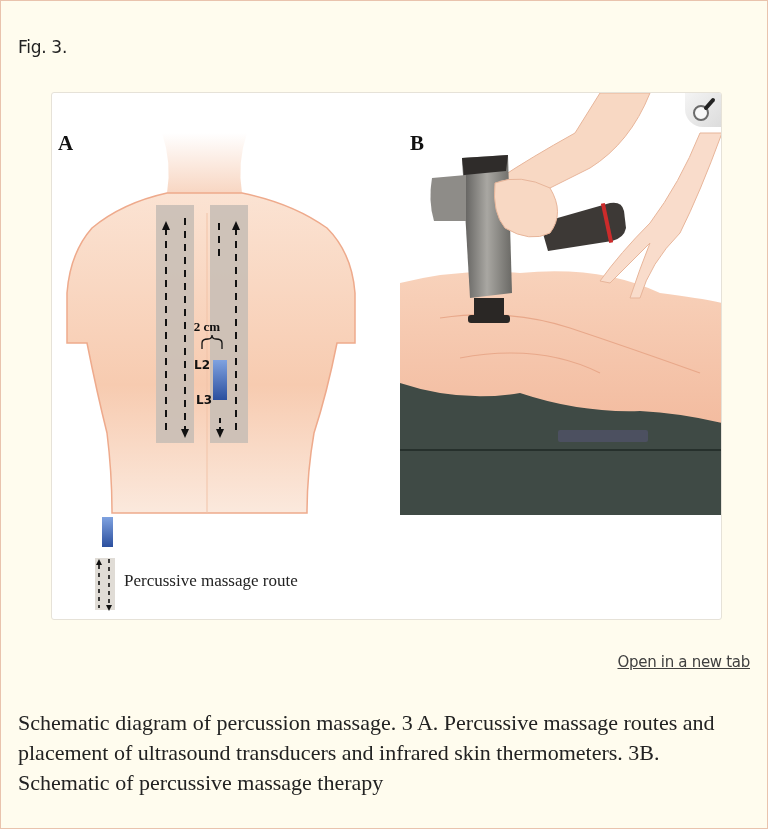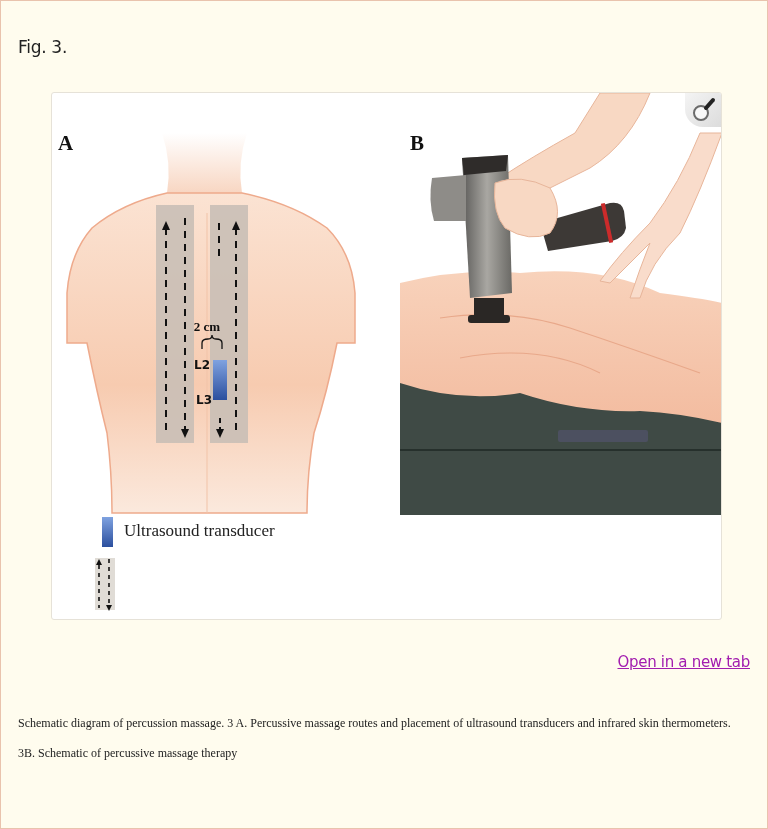--- a/index.html
+++ b/index.html
@@ -2,22 +2,22 @@
 <html><head>
 <meta charset="utf-8">
 <style>
   html,body{margin:0;padding:0;}
   body{width:768px;height:829px;background:#fffdf0;font-family:"Liberation Sans",sans-serif;overflow:hidden;}
   .panel{position:absolute;left:0;top:0;width:766px;height:827px;border:1px solid #e9c3ad;border-radius:0;background:#fffcee;}
   .fig-label{position:absolute;left:17px;top:36px;font-size:17px;color:#222;font-family:"DejaVu Sans",sans-serif;letter-spacing:-0.3px;}
   .figure{position:absolute;left:50px;top:91px;width:669px;height:526px;background:#fff;border:1px solid #e6e2d8;border-radius:3px;overflow:hidden;}
   .zoom-btn{position:absolute;right:0;top:0;width:36px;height:34px;background:linear-gradient(135deg,#f4f4f4,#dcdcdc);border-bottom-left-radius:18px;cursor:pointer;}
   .zoom-btn svg{position:absolute;left:5px;top:3px;}
-  .open-link{position:absolute;right:17px;top:652px;font-size:15px;color:#a21caf;text-decoration:underline;font-family:"DejaVu Sans",sans-serif;letter-spacing:-0.3px;}
-  .caption{position:absolute;left:17px;top:707px;width:730px;font-family:"Liberation Serif",serif;font-size:12px;line-height:30px;color:#222;}
+  .open-link{position:absolute;right:17px;top:652px;font-size:15px;color:#404040;text-decoration:underline;font-family:"DejaVu Sans",sans-serif;letter-spacing:-0.3px;}
+  .caption{position:absolute;left:17px;top:707px;width:730px;font-family:"Liberation Serif",serif;font-size:22px;line-height:30px;color:#222;}
   .panel-letter{position:absolute;font-family:"Liberation Serif",serif;font-weight:bold;font-size:21px;color:#111;}
   .legend-text{position:absolute;font-family:"Liberation Serif",serif;font-size:17px;color:#222;}
 </style>
 </head>
 <body>
 
 <div class="panel">
   <div class="fig-label">Fig. 3.</div>
 
   <div class="figure">
@@ -66,21 +66,21 @@
       <rect x="161" y="267" width="14" height="40" fill="url(#transd)"></rect>
 
       <rect x="50" y="424" width="11" height="30" fill="url(#transd)"></rect>
       <rect x="43" y="465" width="20" height="52" fill="#e0dcd6"></rect>
       <line x1="47" y1="472" x2="47" y2="515" stroke="#111" stroke-width="1.6" stroke-dasharray="4,4"></line>
       <line x1="57" y1="466" x2="57" y2="510" stroke="#111" stroke-width="1.6" stroke-dasharray="4,4"></line>
       <polygon points="47,466 44,472 50,472" fill="#111"></polygon>
       <polygon points="57,518 54,512 60,512" fill="#111"></polygon>
     </svg>
     <div class="panel-letter" style="left:6px;top:38px;">A</div>
-    <div class="legend-text" style="left:72px;top:428px;">Ultrasound transducer</div>
+    <div class="legend-text" style="left:72px;top:478px;">Percussive massage route</div>
 
     <svg width="322" height="422" viewBox="0 0 322 422" style="position:absolute;left:348px;top:0;">
       <defs>
         <linearGradient id="bodyB" x1="0" y1="0" x2="0" y2="1">
           <stop offset="0" stop-color="#f8d2bb"></stop>
           <stop offset="1" stop-color="#f3bca0"></stop>
         </linearGradient>
         <linearGradient id="gunB" x1="0" y1="0" x2="1" y2="0">
           <stop offset="0" stop-color="#5b5a58"></stop>
           <stop offset="0.5" stop-color="#a9a7a2"></stop>

